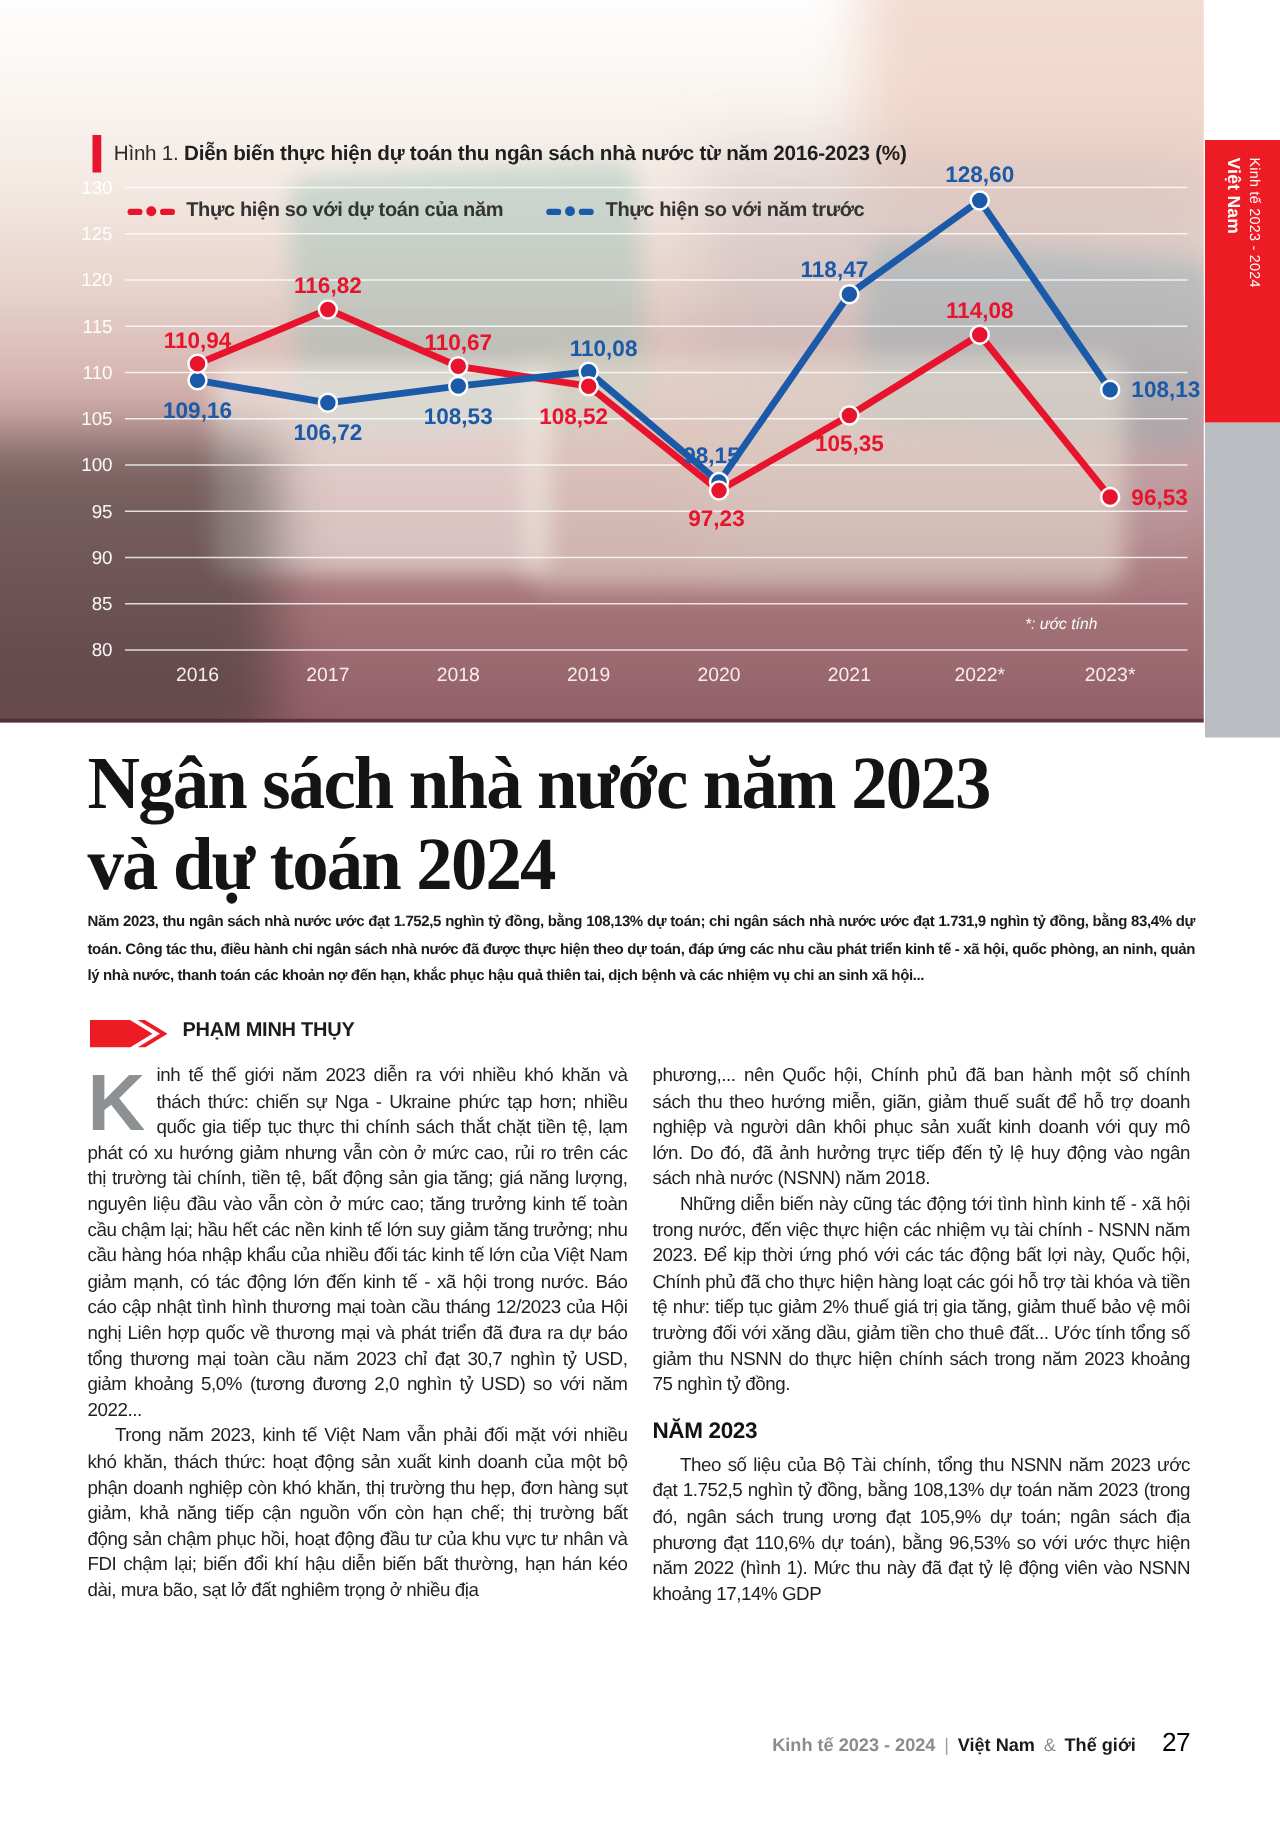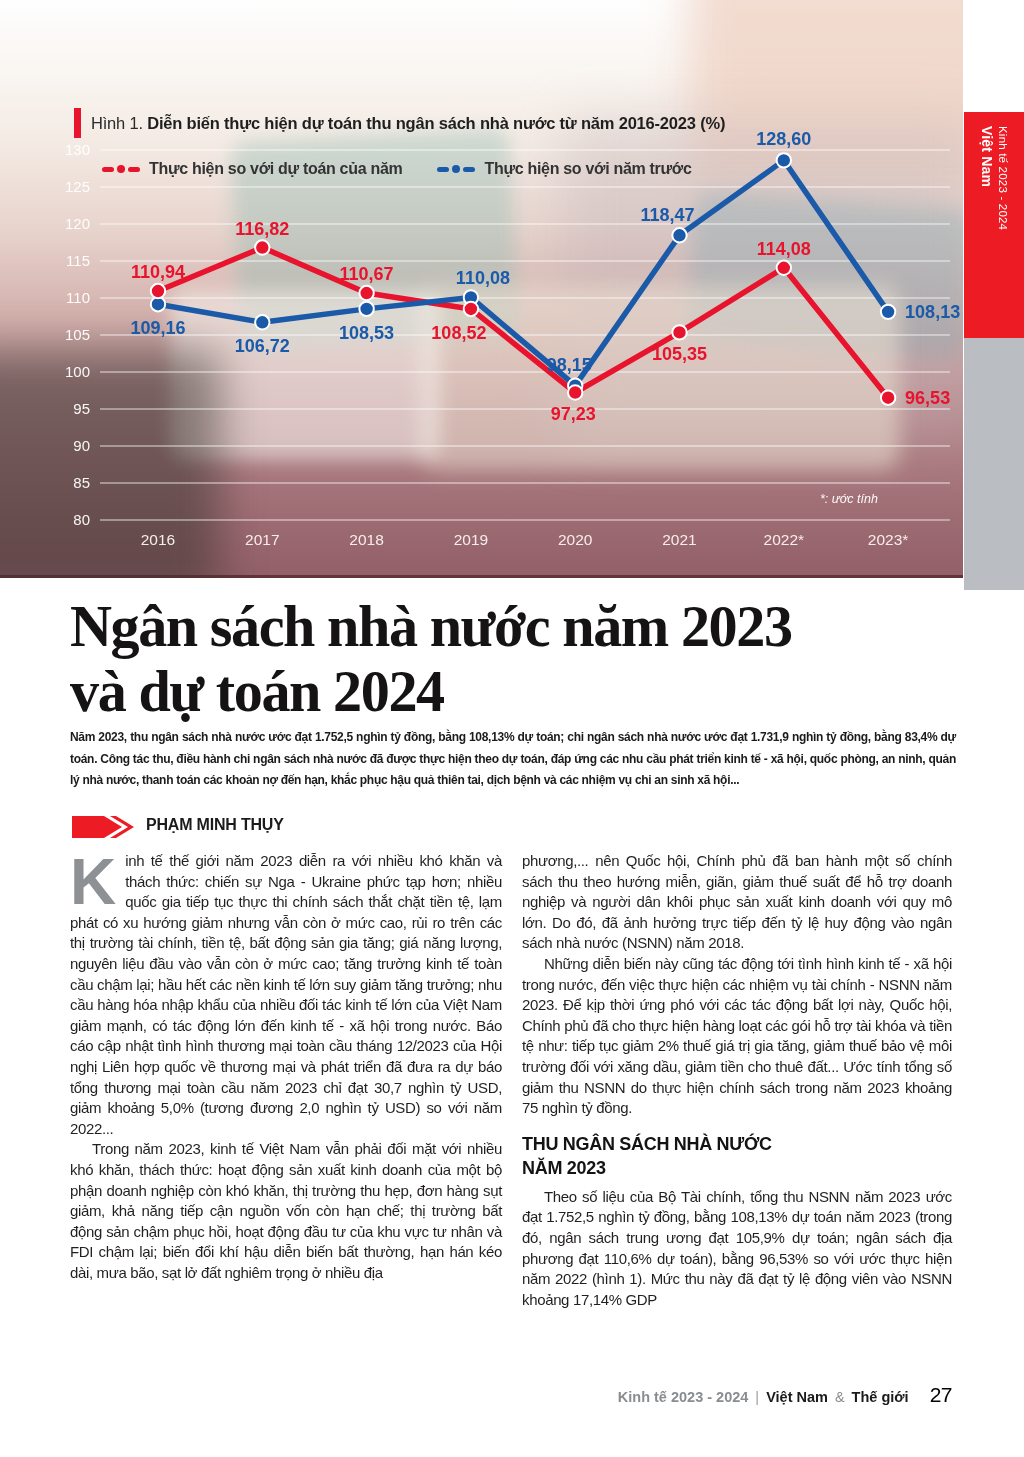--- a/index.html
+++ b/index.html
@@ -212,21 +212,20 @@
 
   <div class="body-col col-left">
     <p><span class="dropcap">K</span><span>inh tế thế giới năm 2023 diễn ra với nhiều khó khăn và thách thức: chiến sự Nga - Ukraine phức tạp hơn; nhiều quốc gia tiếp tục thực thi chính sách thắt chặt tiền tệ, lạm phát có xu hướng giảm nhưng vẫn còn ở mức cao, rủi ro trên các thị trường tài chính, tiền tệ, bất động sản gia tăng; giá năng lượng, nguyên liệu đầu vào vẫn còn ở mức cao; tăng trưởng kinh tế toàn cầu chậm lại; hầu hết các nền kinh tế lớn suy giảm tăng trưởng; nhu cầu hàng hóa nhập khẩu của nhiều đối tác kinh tế lớn của Việt Nam giảm mạnh, có tác động lớn đến kinh tế - xã hội trong nước. Báo cáo cập nhật tình hình thương mại toàn cầu tháng 12/2023 của Hội nghị Liên hợp quốc về thương mại và phát triển đã đưa ra dự báo tổng thương mại toàn cầu năm 2023 chỉ đạt 30,7 nghìn tỷ USD, giảm khoảng 5,0% (tương đương 2,0 nghìn tỷ USD) so với năm 2022...</span></p>
     <p class="indent">Trong năm 2023, kinh tế Việt Nam vẫn phải đối mặt với nhiều khó khăn, thách thức: hoạt động sản xuất kinh doanh của một bộ phận doanh nghiệp còn khó khăn, thị trường thu hẹp, đơn hàng sụt giảm, khả năng tiếp cận nguồn vốn còn hạn chế; thị trường bất động sản chậm phục hồi, hoạt động đầu tư của khu vực tư nhân và FDI chậm lại; biến đổi khí hậu diễn biến bất thường, hạn hán kéo dài, mưa bão, sạt lở đất nghiêm trọng ở nhiều địa</p>
   </div>
 
   <div class="body-col col-right">
     <p>phương,... nên Quốc hội, Chính phủ đã ban hành một số chính sách thu theo hướng miễn, giãn, giảm thuế suất để hỗ trợ doanh nghiệp và người dân khôi phục sản xuất kinh doanh với quy mô lớn. Do đó, đã ảnh hưởng trực tiếp đến tỷ lệ huy động vào ngân sách nhà nước (NSNN) năm 2018.</p>
     <p class="indent">Những diễn biến này cũng tác động tới tình hình kinh tế - xã hội trong nước, đến việc thực hiện các nhiệm vụ tài chính - NSNN năm 2023. Để kịp thời ứng phó với các tác động bất lợi này, Quốc hội, Chính phủ đã cho thực hiện hàng loạt các gói hỗ trợ tài khóa và tiền tệ như: tiếp tục giảm 2% thuế giá trị gia tăng, giảm thuế bảo vệ môi trường đối với xăng dầu, giảm tiền cho thuê đất... Ước tính tổng số giảm thu NSNN do thực hiện chính sách trong năm 2023 khoảng 75 nghìn tỷ đồng.</p>
     <div class="section-heading">
-      <div>THU NGÂN SÁCH NHÀ NƯỚC</div>
       <div>NĂM 2023</div>
     </div>
     <p class="indent">Theo số liệu của Bộ Tài chính, tổng thu NSNN năm 2023 ước đạt 1.752,5 nghìn tỷ đồng, bằng 108,13% dự toán năm 2023 (trong đó, ngân sách trung ương đạt 105,9% dự toán; ngân sách địa phương đạt 110,6% dự toán), bằng 96,53% so với ước thực hiện năm 2022 (hình 1). Mức thu này đã đạt tỷ lệ động viên vào NSNN khoảng 17,14% GDP</p>
   </div>
 
   <div class="page-footer">
     <span class="f-journal">Kinh tế 2023 - 2024</span>
     <span class="f-sep">|</span>
     <span class="f-strong">Việt Nam</span>
     <span class="f-amp">&amp;</span>

